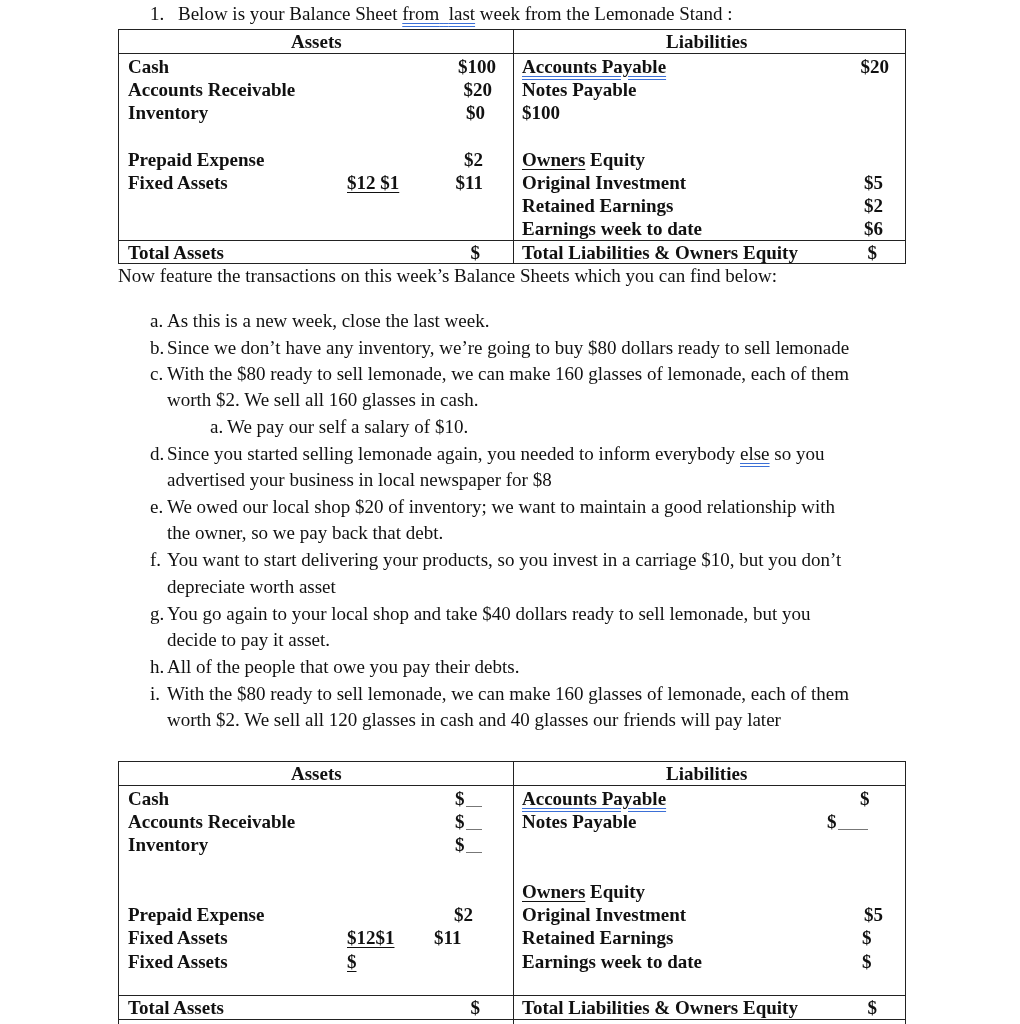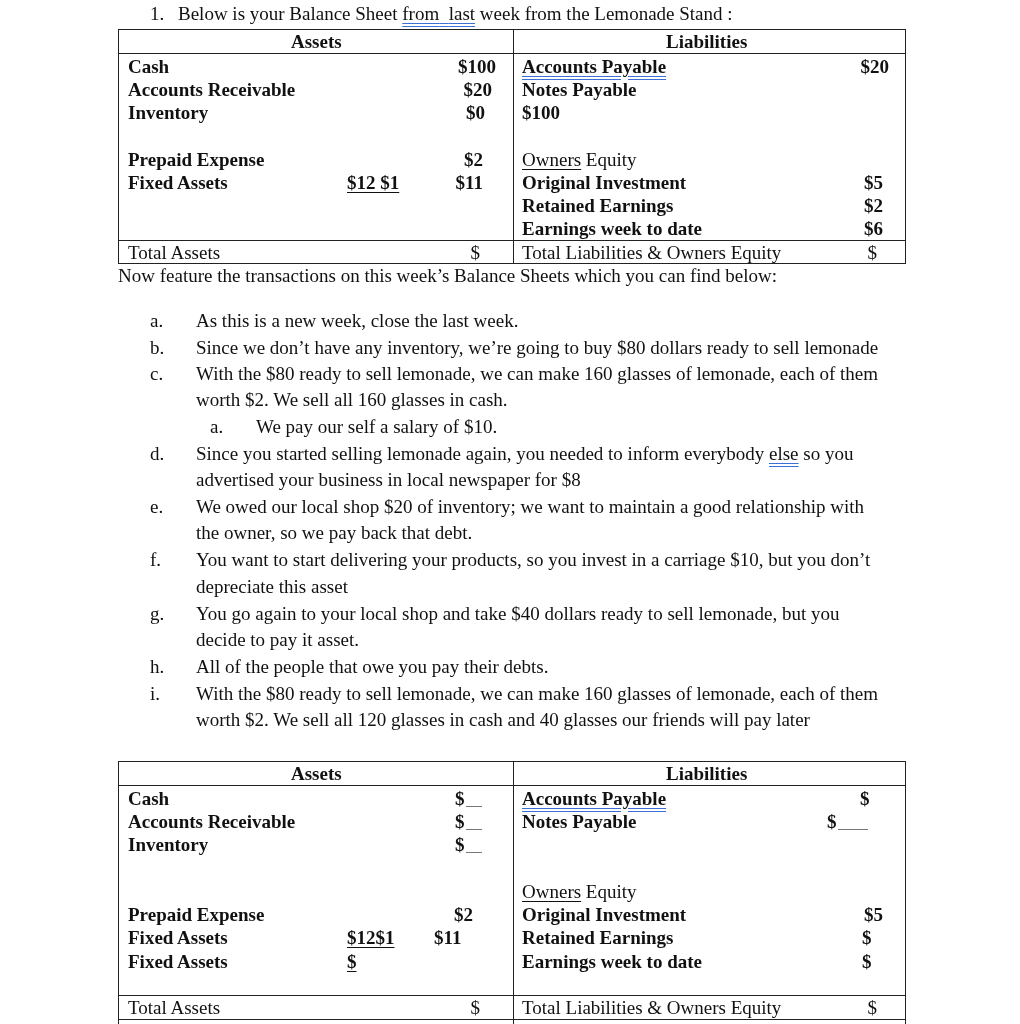--- a/index.html
+++ b/index.html
@@ -19,28 +19,28 @@
     
     .sheet {
       position: absolute;
       left: 118px;
       width: 788px;
       border: 1.5px solid #222;
     }
     .sheet .vdiv { position: absolute; top: 0; bottom: 0; left: 394px; width: 0; border-left: 1.5px solid #222; }
     .sheet .hline { position: absolute; left: 0; right: 0; height: 0; border-top: 1.5px solid #222; }
     .cell { position: absolute; white-space: nowrap; font-weight: bold; }
-    .bold { font-weight: normal; }
+    .bold { font-weight: bold; }
     .ul { text-decoration: underline; text-underline-offset: 3px; }
     .blank { display: inline-block; border-bottom: 1px solid #777; width: 16px; height: 1px; vertical-align: -2px; margin-left: 1px; }
     .blank.wide { width: 30px; }
 
     .list-item { position: absolute; white-space: nowrap; }
     .list-item .mark { position: absolute; left: 0; }
-    .list-item .text { position: absolute; left: 46px; }
+    .list-item .text { position: absolute; left: 17px; }
   </style>
 </head>
 <body>
 
 <div class="abs title-line">
   <span class="num">1.</span><span>Below is your Balance Sheet </span><span class="grammar-u"><span>from</span><span> </span>&nbsp;<span>last</span></span><span> week from the Lemonade Stand :</span>
 </div>
 
 <div class="sheet" style="top:29px; height:235px;">
   <div class="vdiv"></div>
@@ -115,21 +115,21 @@
       <span class="text">We owed our local shop $20 of inventory; we want to maintain a good relationship with</span>
   </div>
   <div class="list-item" style="left:150px; top:523px;">
     <span class="text">the owner, so we pay back that debt.</span>
   </div>
   <div class="list-item" style="left:150px; top:550px;">
     <span class="mark">f.</span>
       <span class="text">You want to start delivering your products, so you invest in a carriage $10, but you don’t</span>
   </div>
   <div class="list-item" style="left:150px; top:577px;">
-    <span class="text">depreciate this asset</span>
+    <span class="text">depreciate worth asset</span>
   </div>
   <div class="list-item" style="left:150px; top:604px;">
     <span class="mark">g.</span>
       <span class="text">You go again to your local shop and take $40 dollars ready to sell lemonade, but you</span>
   </div>
   <div class="list-item" style="left:150px; top:630px;">
     <span class="text">decide to pay it asset.</span>
   </div>
   <div class="list-item" style="left:150px; top:657px;">
     <span class="mark">h.</span>

